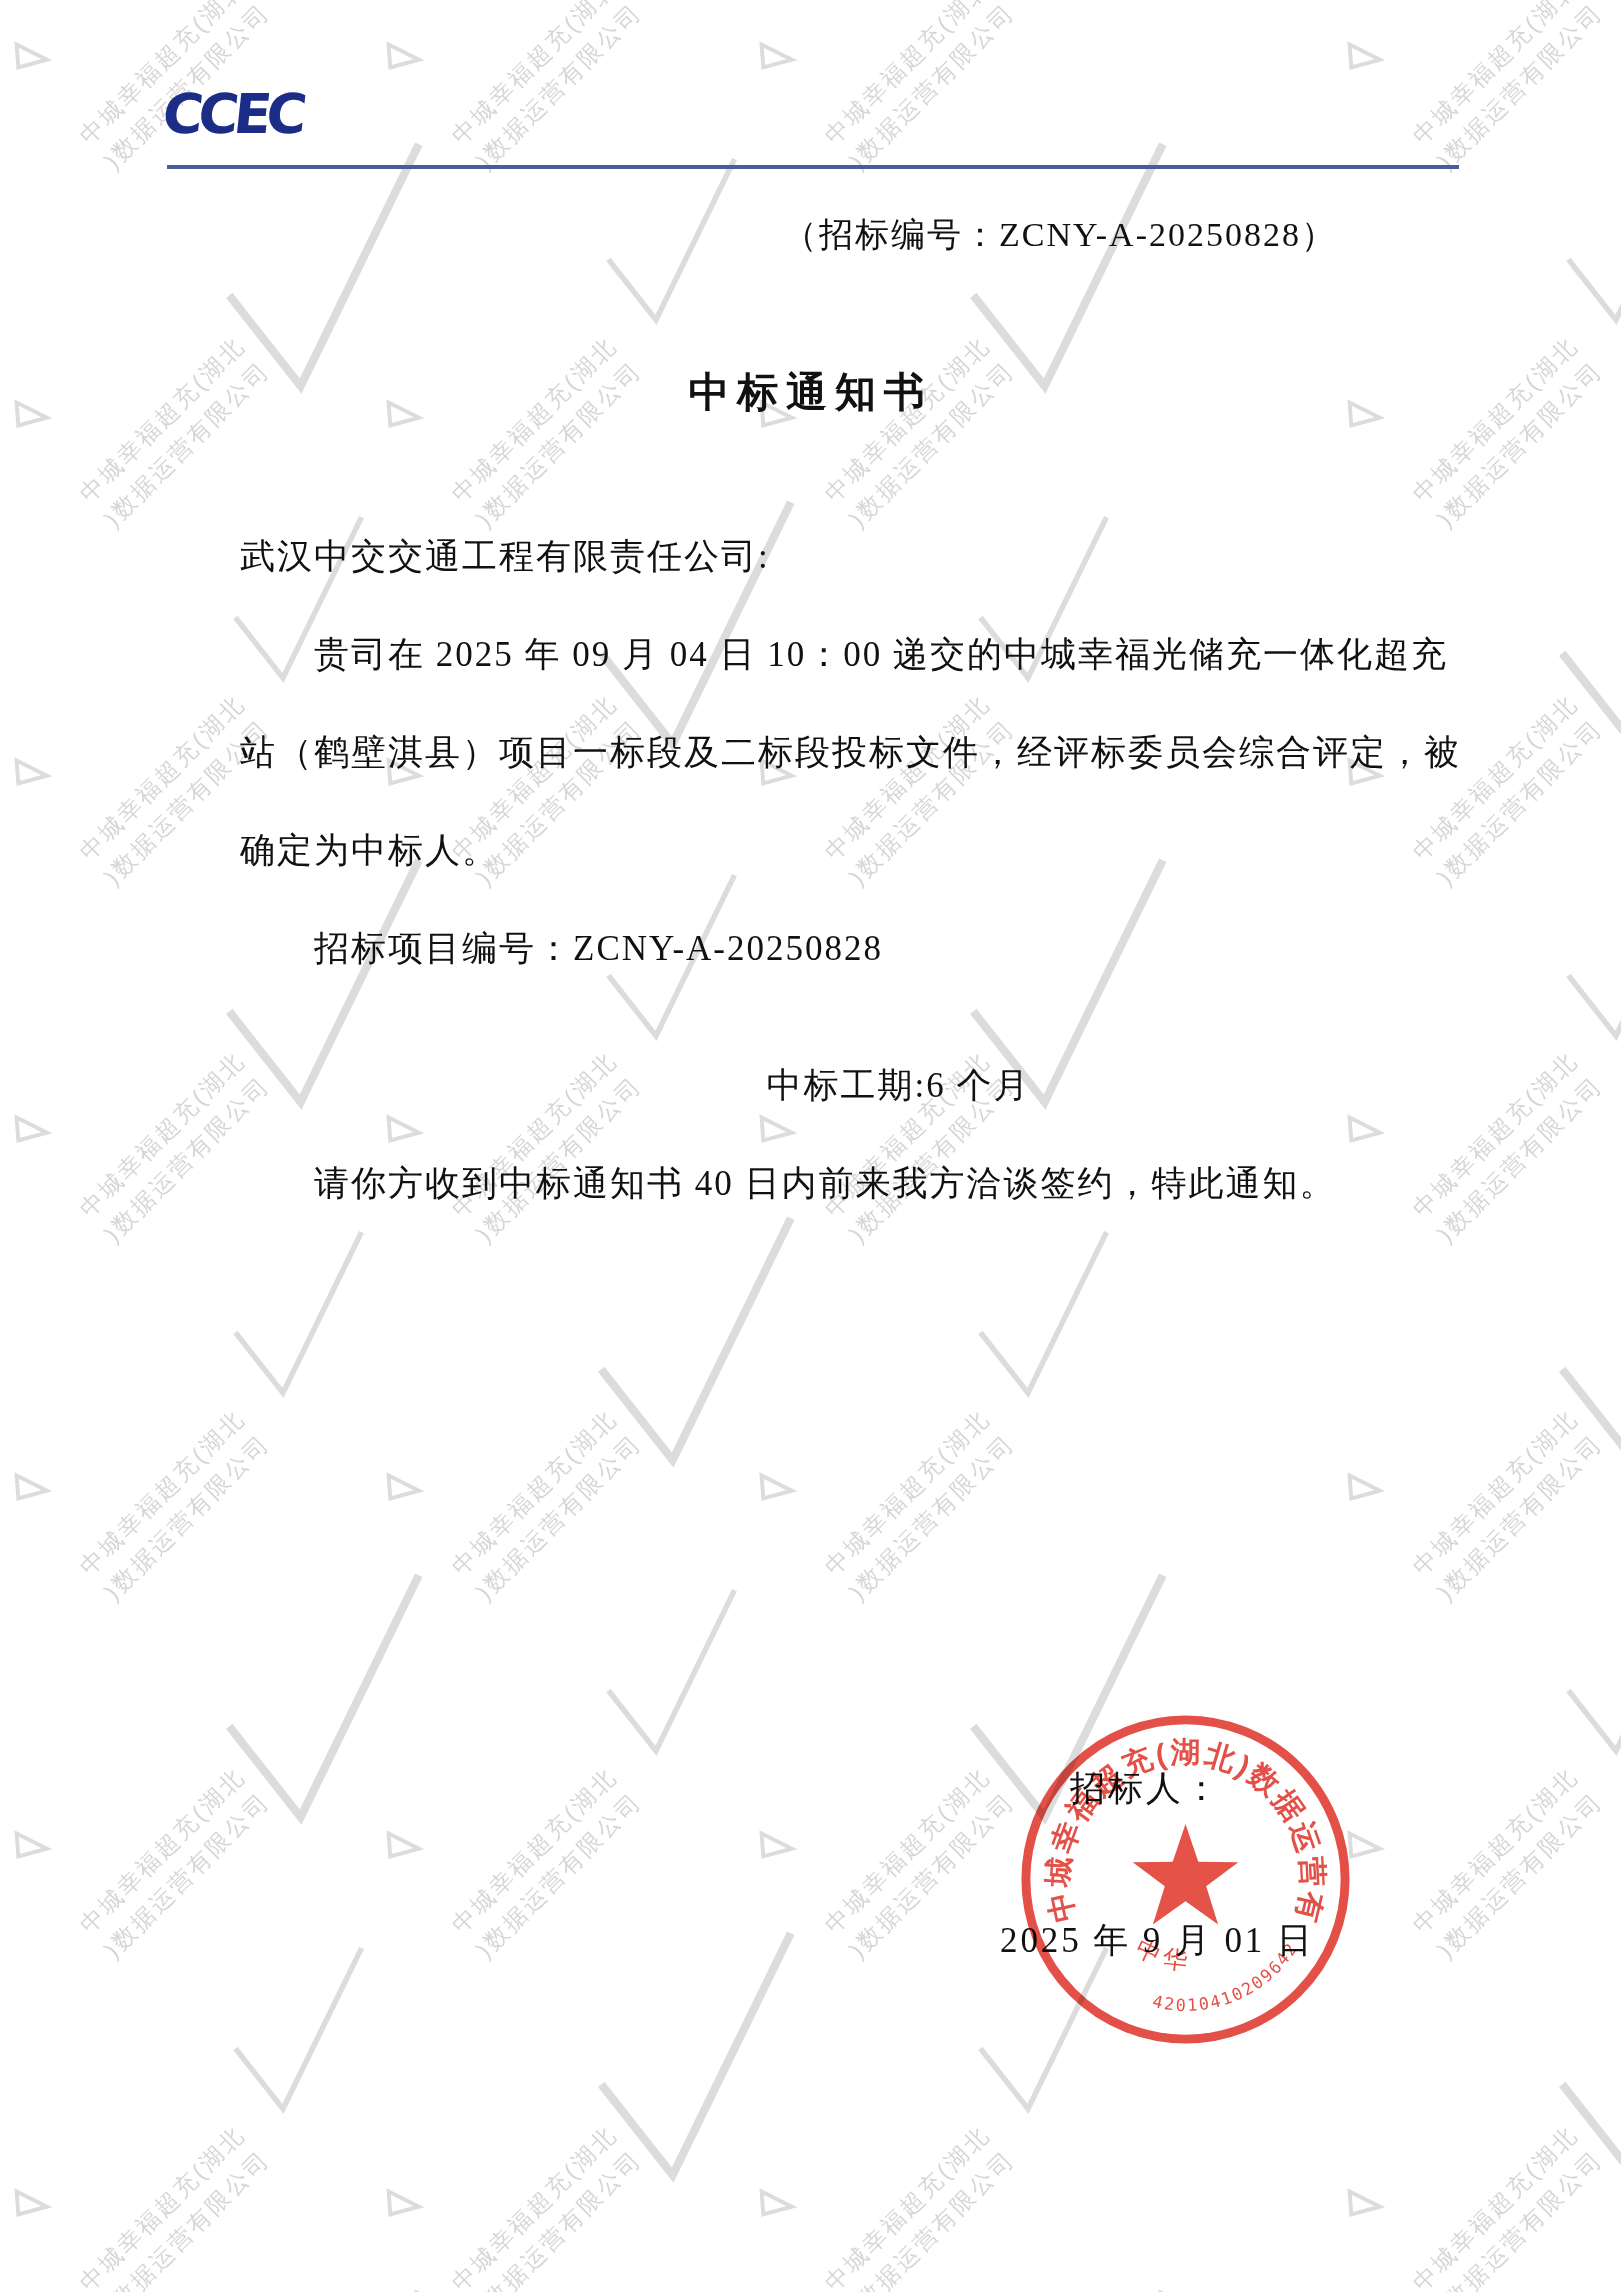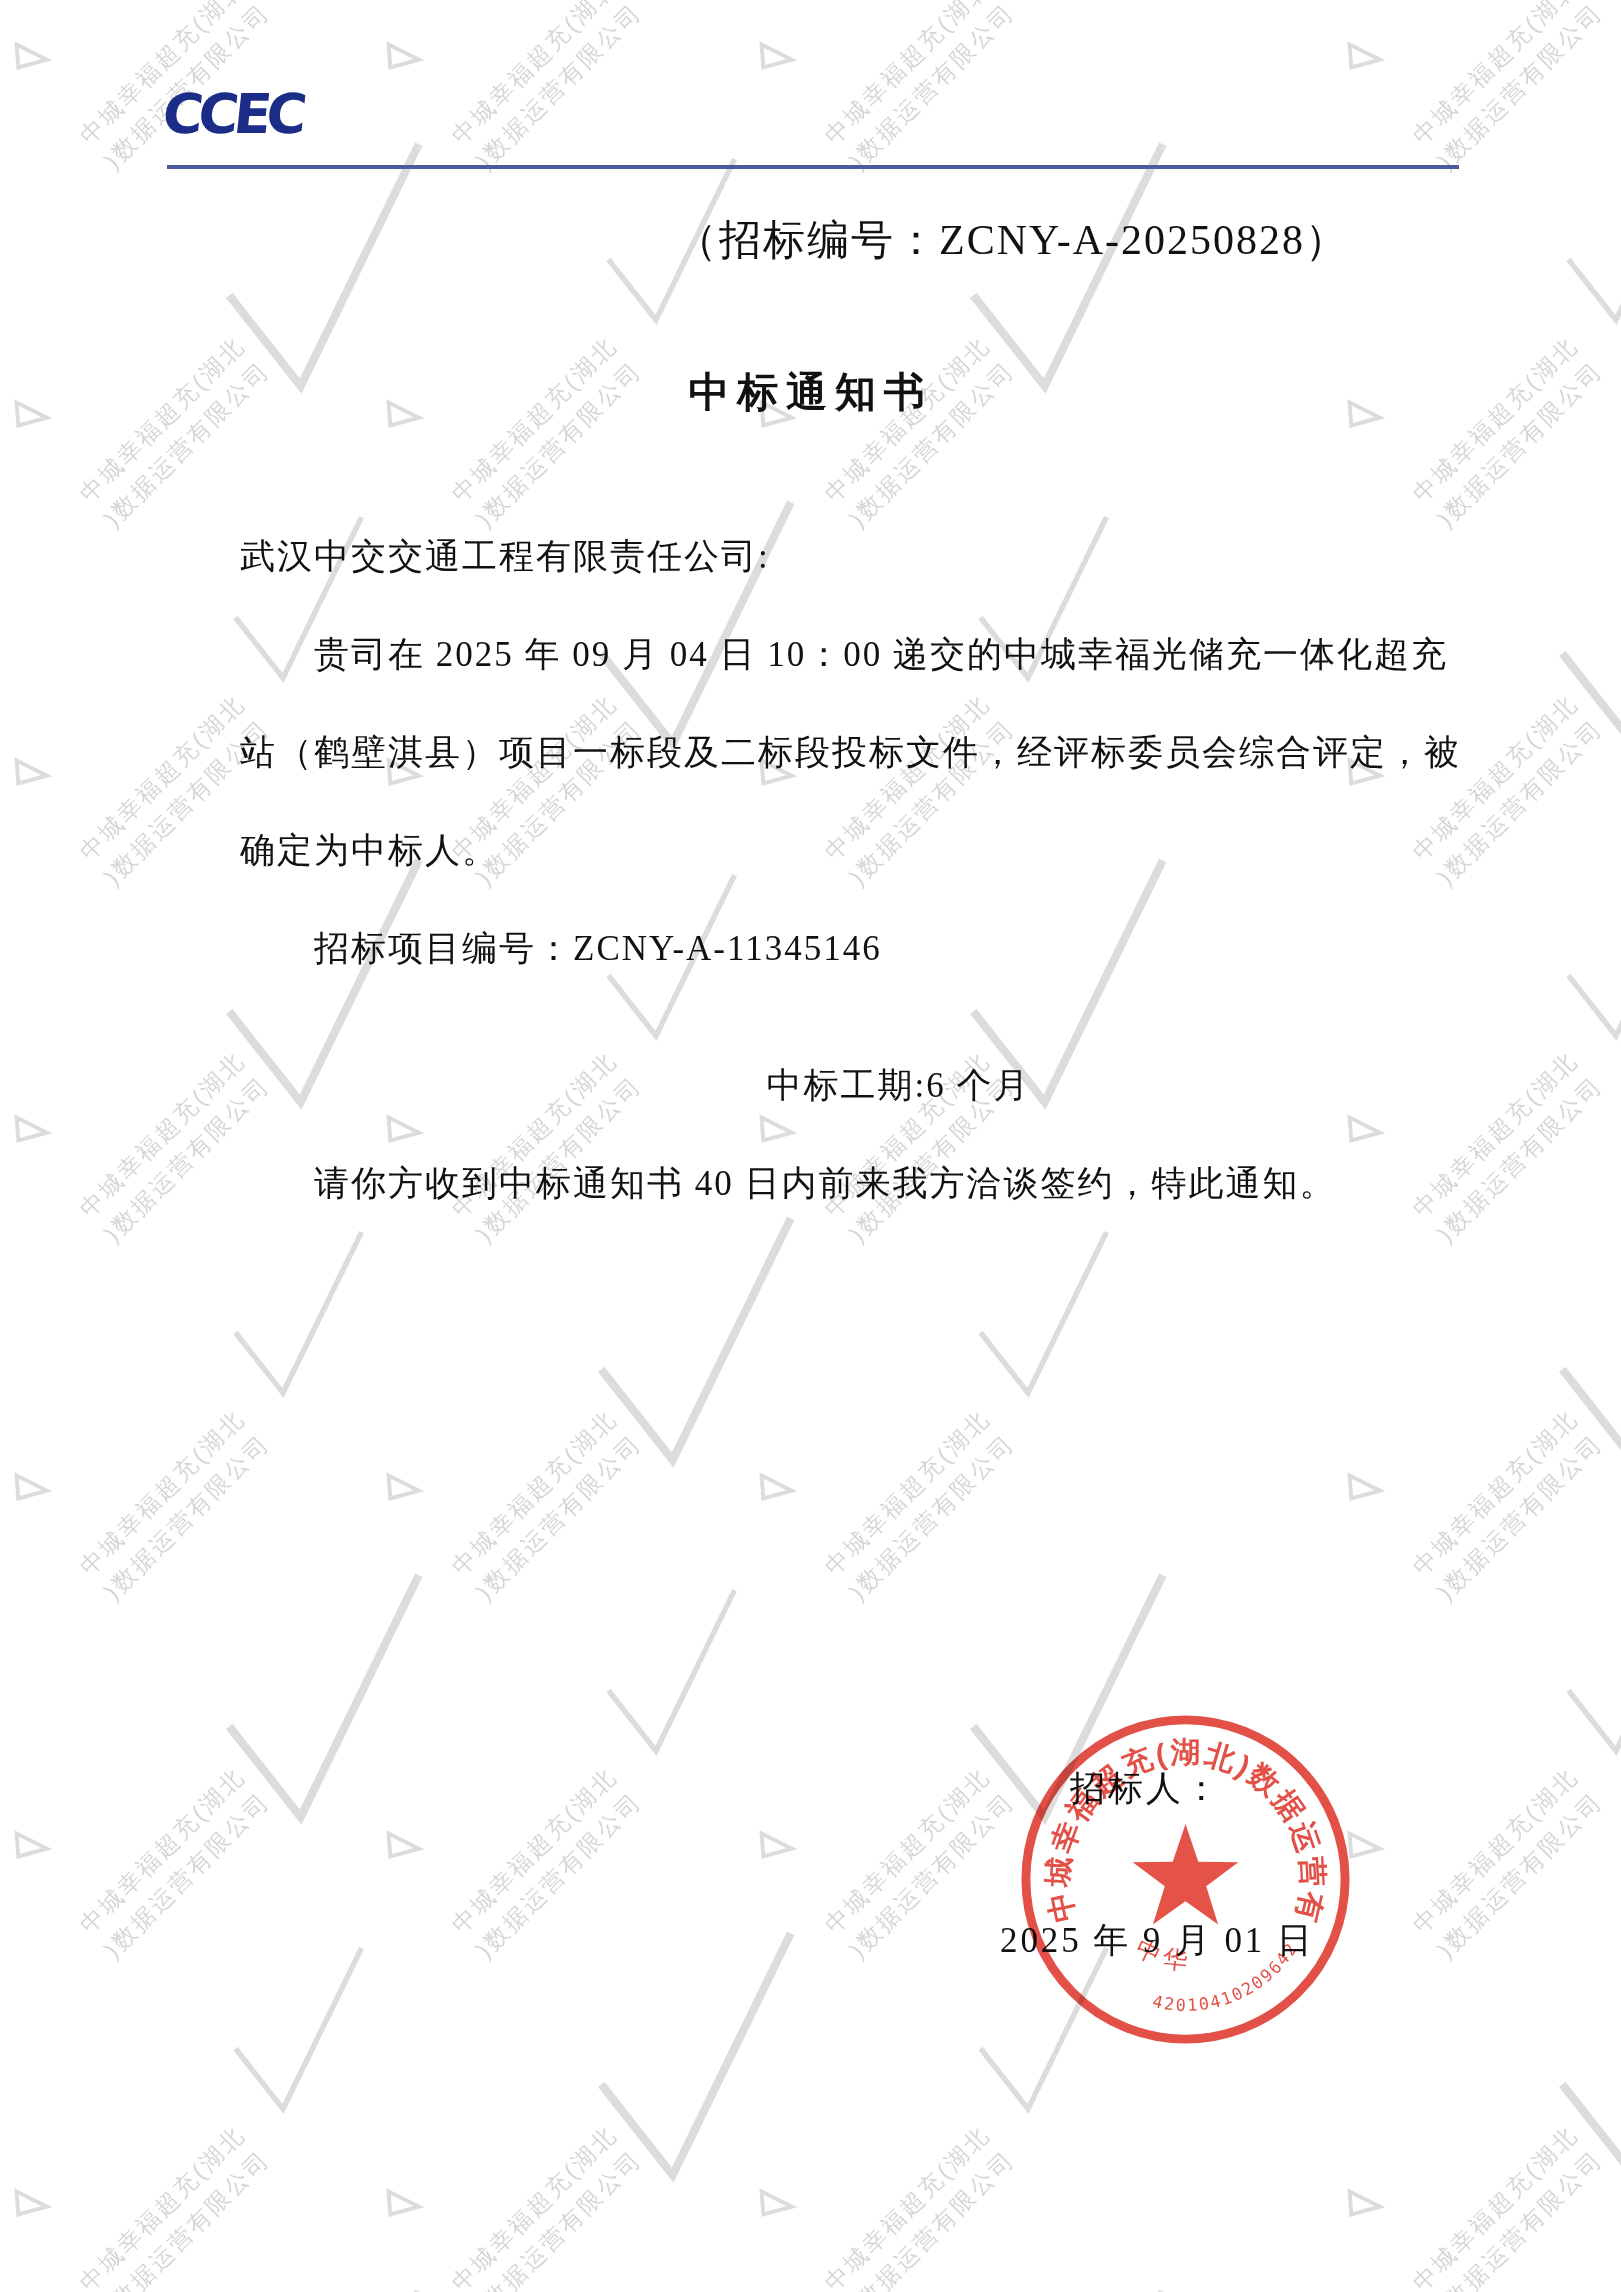--- a/index.html
+++ b/index.html
@@ -29,22 +29,22 @@
     font-family:"DejaVu Sans","Liberation Sans",sans-serif;
     font-weight:900;font-size:55px;letter-spacing:-4.9px;
     color:#1b2d87;transform:skewX(-6deg);
     z-index:2;
   }
   .divider{
     position:absolute;left:167px;top:165px;width:1292px;height:3.9px;
     background:#4b5b9c;z-index:2;
   }
   .tender-ref{
-    position:absolute;top:212px;right:272px;
-    font-size:42px;letter-spacing:2px;z-index:2;
+    position:absolute;top:212px;right:284px;
+    font-size:34px;letter-spacing:2px;z-index:2;
   }
   .doc-title{
     position:absolute;top:365px;left:0;width:100%;
     text-align:center;font-size:41px;font-weight:bold;
     letter-spacing:7.8px;margin:0;z-index:2;
   }
   
   .body-block{
     position:absolute;left:216px;top:508px;width:1243px;
     font-size:35px;line-height:98px;letter-spacing:2px;
@@ -349,21 +349,21 @@
   <div class="logo">CCEC</div>
   <div class="divider"></div>
 
   <div class="tender-ref">（招标编号：ZCNY-A-20250828）</div>
 
   <h1 class="doc-title">中标通知书</h1>
 
   <div class="body-block">
     <p class="addressee">武汉中交交通工程有限责任公司:</p>
     <p class="para">贵司在 2025 年 09 月 04 日 10：00 递交的中城幸福光储充一体化超充站（鹤壁淇县）项目一标段及二标段投标文件，经评标委员会综合评定，被确定为中标人。</p>
-    <p class="para">招标项目编号：ZCNY-A-11345146</p>
+    <p class="para">招标项目编号：ZCNY-A-20250828</p>
     <p class="para gap">中标工期:6 个月</p>
     <p class="para">请你方收到中标通知书 40 日内前来我方洽谈签约，特此通知。</p>
   </div>
 
   <div class="sign-label">招标人：</div>
   <div class="sign-date">2025 年 9 月 01 日</div>
 
   <svg class="stamp" viewBox="0 0 344 344">
     <defs>
       <path id="arcTop" d="M 61.1 212.1 A 118 118 0 1 1 282.9 212.4" fill="none"></path>

